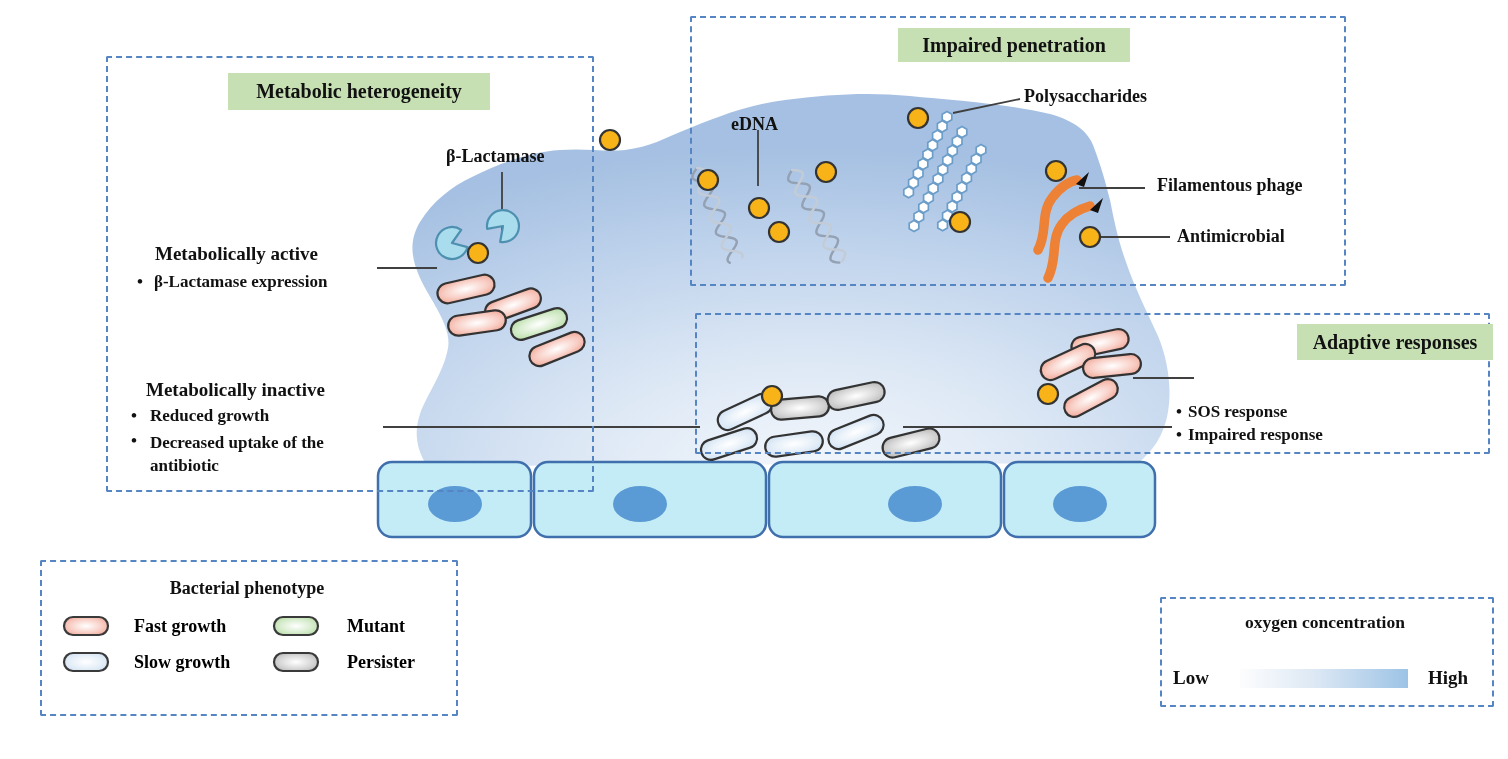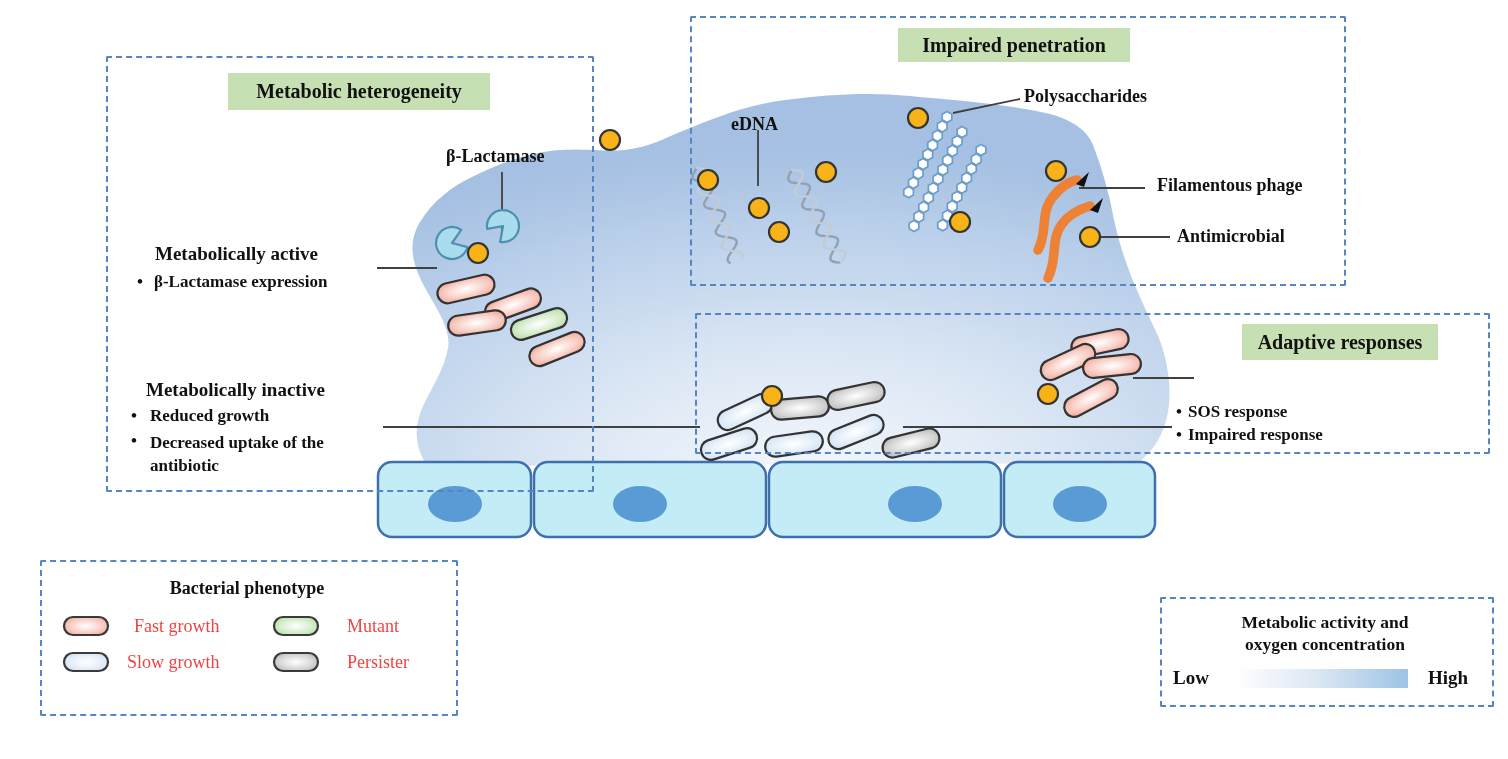--- a/index.html
+++ b/index.html
@@ -12,21 +12,21 @@
   .lbl{position:absolute;z-index:4;font-weight:bold;color:#111;white-space:nowrap;}
   .lbl18{font-size:18px;}
   .lbl19{font-size:19px;}
   .lbl17{font-size:17px;}
   .bullet-row{display:flex;align-items:flex-start;}
   .bullet-mark{flex:0 0 auto;}
   .wrapcol{white-space:normal;}
   .legend-title{position:absolute;z-index:4;font-weight:bold;font-size:18px;text-align:center;}
   .legend-item{position:absolute;z-index:4;display:flex;align-items:center;}
   .legend-item .cap{flex:0 0 auto;}
-  .legend-item .txt{font-weight:normal;font-size:18px;color:#ef4444;}
+  .legend-item .txt{font-weight:bold;font-size:18px;color:#000000;}
   .grad-bar{position:absolute;z-index:4;height:19px;
             background:linear-gradient(to right,#fdfdfe, #dce8f4 45%, #9dc3e6);}
   .ma-title{position:absolute;z-index:4;font-weight:bold;font-size:17.5px;text-align:center;line-height:22px;}
 </style>
 </head>
 <body>
 
 <div class="stage">
 
   <svg class="scene" width="1508" height="759" viewBox="0 0 1508 759">
@@ -192,21 +192,21 @@
   </svg>
 
   <div class="dbox" style="left:106px;top:56px;width:484px;height:432px;"></div>
   <div class="dbox" style="left:690px;top:16px;width:652px;height:266px;"></div>
   <div class="dbox" style="left:695px;top:313px;width:791px;height:137px;"></div>
   <div class="dbox" style="left:40px;top:560px;width:414px;height:152px;"></div>
   <div class="dbox" style="left:1160px;top:597px;width:330px;height:106px;"></div>
 
   <div class="gtitle" style="left:228px;top:73px;width:262px;height:37px;">Metabolic heterogeneity</div>
   <div class="gtitle" style="left:898px;top:28px;width:232px;height:34px;">Impaired penetration</div>
-  <div class="gtitle" style="left:1242px;top:324px;width:196px;height:36px;text-align:center;">Adaptive responses</div>
+  <div class="gtitle" style="left:1297px;top:324px;width:196px;height:36px;text-align:center;">Adaptive responses</div>
 
   <div class="lbl lbl18" style="left:446px;top:146px;">β-Lactamase</div>
 
   <div class="lbl lbl19" style="left:155px;top:243px;">Metabolically active</div>
   <div class="lbl lbl17 bullet-row" style="left:137px;top:272px;">
     <span class="bullet-mark" style="margin-right:11px;">•</span>
     <span>β-Lactamase expression</span>
   </div>
 
   <div class="lbl lbl19" style="left:146px;top:379px;">Metabolically inactive</div>
@@ -238,36 +238,35 @@
   <div class="legend-item" style="left:62px;top:615px;">
     <svg class="cap" width="48" height="22">
       <rect x="2" y="2" width="44" height="18" rx="9" fill="url(#grad-0)" stroke="#3a3a3a" stroke-width="2.2"></rect>
     </svg>
     <span class="txt" style="margin-left:24px;">Fast growth</span>
   </div>
   <div class="legend-item" style="left:62px;top:651px;">
     <svg class="cap" width="48" height="22">
       <rect x="2" y="2" width="44" height="18" rx="9" fill="url(#grad-1)" stroke="#3a3a3a" stroke-width="2.2"></rect>
     </svg>
-    <span class="txt" style="margin-left:17px;">Slow growth</span>
+    <span class="txt" style="margin-left:24px;">Slow growth</span>
   </div>
   <div class="legend-item" style="left:272px;top:615px;">
     <svg class="cap" width="48" height="22">
       <rect x="2" y="2" width="44" height="18" rx="9" fill="url(#grad-2)" stroke="#3a3a3a" stroke-width="2.2"></rect>
     </svg>
     <span class="txt" style="margin-left:27px;">Mutant</span>
   </div>
   <div class="legend-item" style="left:272px;top:651px;">
     <svg class="cap" width="48" height="22">
       <rect x="2" y="2" width="44" height="18" rx="9" fill="url(#grad-3)" stroke="#3a3a3a" stroke-width="2.2"></rect>
     </svg>
     <span class="txt" style="margin-left:27px;">Persister</span>
   </div>
 
   <div class="ma-title" style="left:1160px;top:611px;width:330px;">
-    <div>Metabolic activity and</div>
     <div>oxygen concentration</div>
   </div>
   <div class="lbl lbl19" style="left:1173px;top:667px;">Low</div>
   <div class="grad-bar" style="left:1240px;top:669px;width:168px;"></div>
   <div class="lbl lbl19" style="left:1428px;top:667px;">High</div>
 
 </div>
 
 </body></html>

